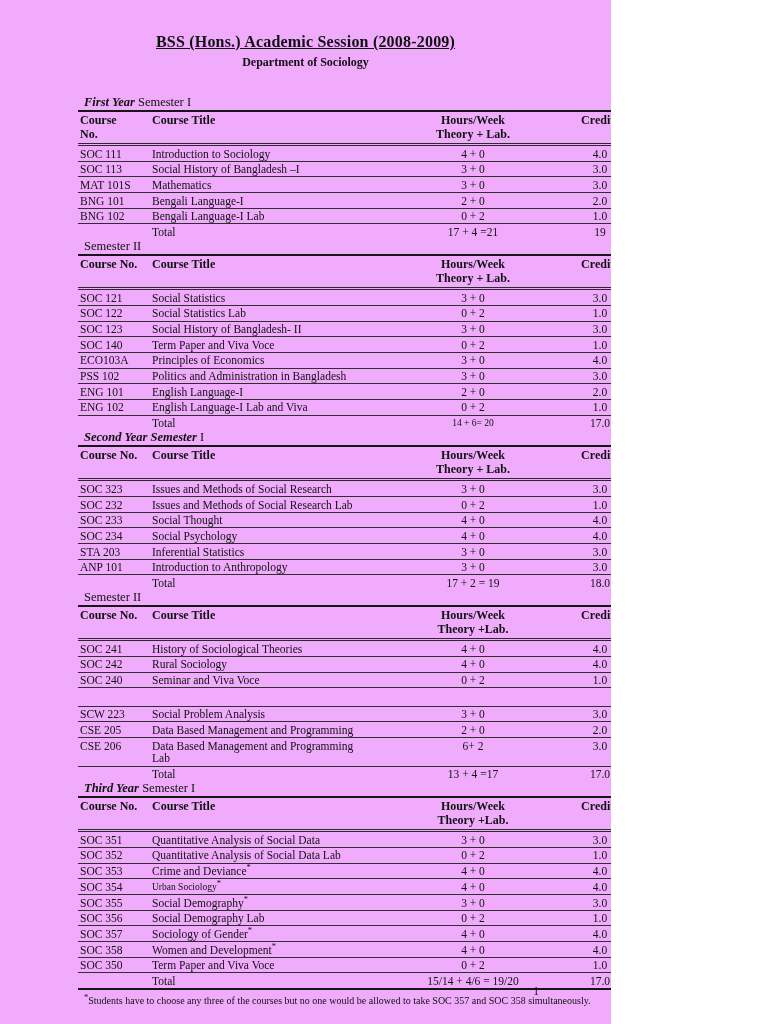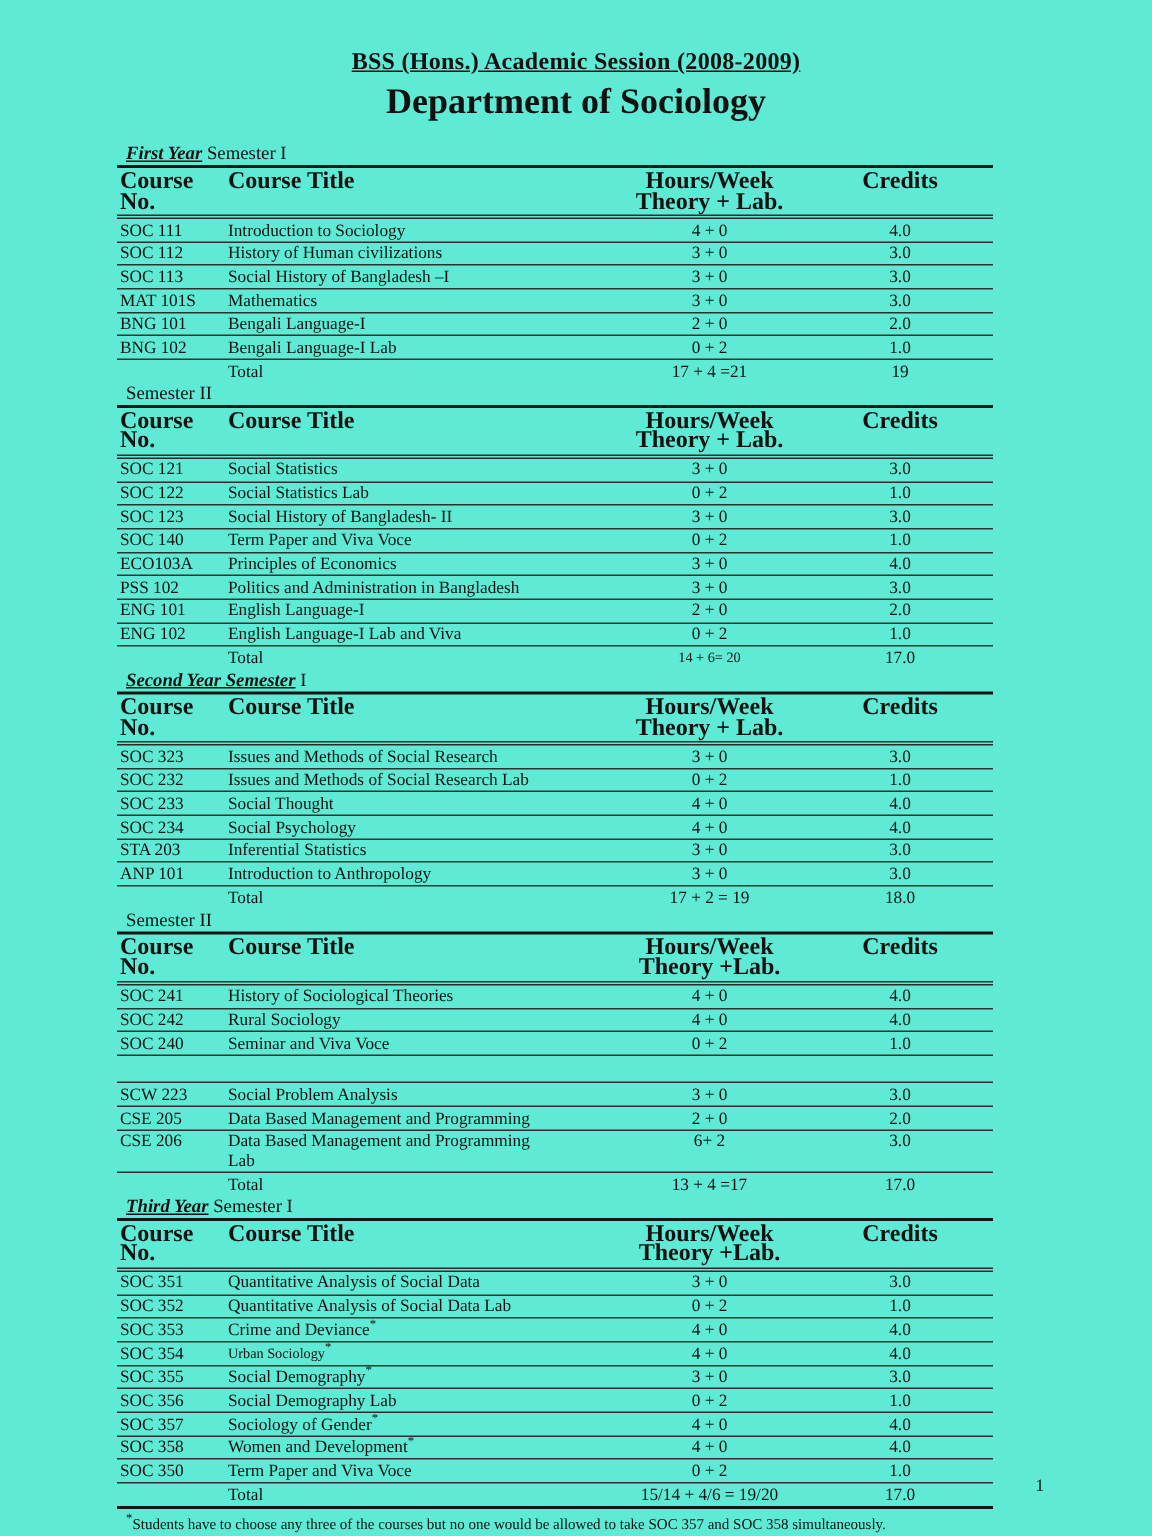--- a/index.html
+++ b/index.html
@@ -1,30 +1,30 @@
 <!DOCTYPE html>
 <html><head>
 <meta charset="utf-8">
 <style>
   html,body { margin:0; padding:0; }
   body { background:#ffffff; }
   .page {
-    position:relative; width:768px; height:1024px; background:#5eead4;
+    position:relative; width:611px; height:1024px; background:#f0abfc;
     font-family:"Liberation Serif", serif; color:#111; overflow:hidden;
   }
   .titles { position:absolute; top:33px; left:0; width:100%; text-align:center; }
   .title1 { font-size:16px; font-weight:bold; text-decoration:underline; letter-spacing:0.2px; }
-  .title2 { font-size:24px; font-weight:bold; margin-top:4px; }
+  .title2 { font-size:12px; font-weight:bold; margin-top:4px; }
   .content { position:absolute; left:78px; top:95px; width:584px; }
   .sec-label { font-size:12.5px; line-height:15px; padding-left:6px; white-space:pre; }
-  .em { font-weight:bold; font-style:italic; text-decoration:underline; }
+  .em { font-weight:bold; font-style:italic; }
   table { border-collapse:collapse; table-layout:fixed; width:584px; border-top:2px solid #161616; }
   td { vertical-align:top; overflow:hidden; }
   thead td {
-    font-weight:bold; font-size:16px; line-height:13.5px;
+    font-weight:bold; font-size:12px; line-height:13.5px;
     border-bottom:3px double #2a2a2a; padding:2px 0 2px 2px;
   }
   tbody td { font-size:11.5px; line-height:12.6px; padding:1.5px 0 0 2px; }
   tr.row td { height:13.2px; border-bottom:1.5px solid #2f2f2f; }
   tr.row.tall td { height:26px; }
   tr.blank td { height:16px; border-bottom:1.5px solid #2f2f2f; }
   tr.total td { border-bottom:none; height:13.2px;margin-top:40px; }
   table.bottom-rule tr.total td { border-bottom:2px solid #161616; }
   .c { text-align:center; padding-left:0; }
   .small { font-size:9.5px; }
@@ -69,26 +69,20 @@
               </tr>
             </thead>
             <tbody>
               <tr class="row">
                 <td>SOC 111</td>
                 <td>Introduction to Sociology</td>
                 <td class="c">4 + 0</td>
                 <td class="c">4.0</td>
               </tr>
               <tr class="row">
-                <td>SOC 112</td>
-                <td>History of Human civilizations</td>
-                <td class="c">3 + 0</td>
-                <td class="c">3.0</td>
-              </tr>
-              <tr class="row">
                 <td>SOC 113</td>
                 <td>Social History of Bangladesh –I</td>
                 <td class="c">3 + 0</td>
                 <td class="c">3.0</td>
               </tr>
               <tr class="row">
                 <td>MAT 101S</td>
                 <td>Mathematics</td>
                 <td class="c">3 + 0</td>
                 <td class="c">3.0</td>

